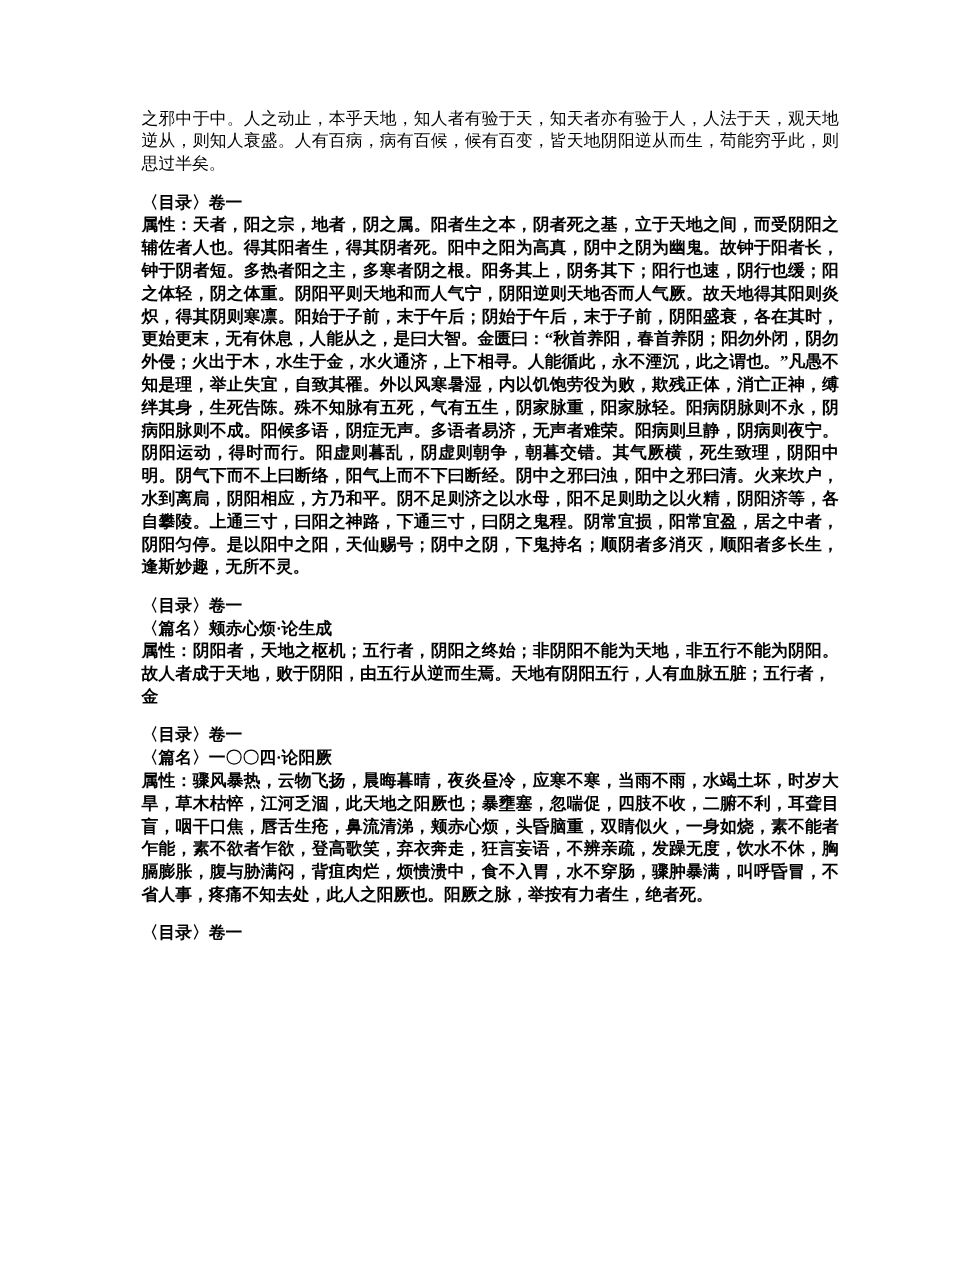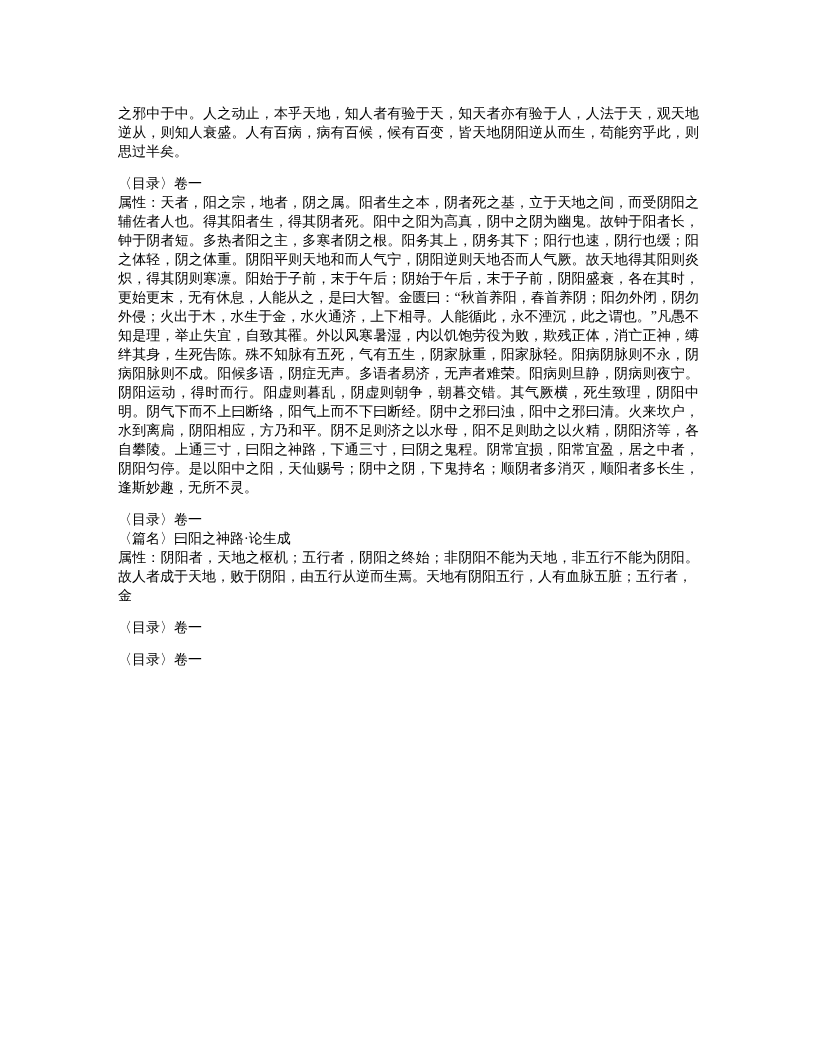--- a/index.html
+++ b/index.html
@@ -11,21 +11,21 @@
     position: relative;
     width: 816px;
     height: 1056px;
     background: #ffffff;
     overflow: hidden;
     font-family: "Liberation Serif", "DejaVu Serif", serif;
   }
   .content {
     position: absolute;
     left: 118px;
-    top: 104px;
+    top: 90px;
     width: 581px;
     color: #000000;
     font-size: 14px;
     line-height: 19px;
   }
   .para {
     margin: 0;
     padding: 0;
     text-align: justify;
     text-justify: inter-ideograph;
@@ -33,44 +33,47 @@
   }
   .hline {
     margin: 0;
     padding: 0;
     text-align: left;
     white-space: nowrap;
   }
   section {
     margin: 13px 0 0 0;
     padding: 0;
+    font-weight: bold;
   }
 </style>
 </head>
 <body>
 
 <div class="page">
   <div class="content">
 
     <p class="para">之邪中于中。人之动止，本乎天地，知人者有验于天，知天者亦有验于人，人法于天，观天地逆从，则知人衰盛。人有百病，病有百候，候有百变，皆天地阴阳逆从而生，苟能穷乎此，则思过半矣。</p>
 
     <section>
       <div class="hline">〈目录〉卷一</div>
       <p class="para">属性：天者，阳之宗，地者，阴之属。阳者生之本，阴者死之基，立于天地之间，而受阴阳之辅佐者人也。得其阳者生，得其阴者死。阳中之阳为高真，阴中之阴为幽鬼。故钟于阳者长，钟于阴者短。多热者阳之主，多寒者阴之根。阳务其上，阴务其下；阳行也速，阴行也缓；阳之体轻，阴之体重。阴阳平则天地和而人气宁，阴阳逆则天地否而人气厥。故天地得其阳则炎炽，得其阴则寒凛。阳始于子前，末于午后；阴始于午后，末于子前，阴阳盛衰，各在其时，更始更末，无有休息，人能从之，是曰大智。金匮曰：“秋首养阳，春首养阴；阳勿外闭，阴勿外侵；火出于木，水生于金，水火通济，上下相寻。人能循此，永不湮沉，此之谓也。”凡愚不知是理，举止失宜，自致其罹。外以风寒暑湿，内以饥饱劳役为败，欺残正体，消亡正神，缚绊其身，生死告陈。殊不知脉有五死，气有五生，阴家脉重，阳家脉轻。阳病阴脉则不永，阴病阳脉则不成。阳候多语，阴症无声。多语者易济，无声者难荣。阳病则旦静，阴病则夜宁。阴阳运动，得时而行。阳虚则暮乱，阴虚则朝争，朝暮交错。其气厥横，死生致理，阴阳中明。阴气下而不上曰断络，阳气上而不下曰断经。阴中之邪曰浊，阳中之邪曰清。火来坎户，水到离扃，阴阳相应，方乃和平。阴不足则济之以水母，阳不足则助之以火精，阴阳济等，各自攀陵。上通三寸，曰阳之神路，下通三寸，曰阴之鬼程。阴常宜损，阳常宜盈，居之中者，阴阳匀停。是以阳中之阳，天仙赐号；阴中之阴，下鬼持名；顺阴者多消灭，顺阳者多长生，逢斯妙趣，无所不灵。</p>
     </section>
 
     <section>
       <div class="hline">〈目录〉卷一</div>
-      <div class="hline">〈篇名〉曰阳之神路·论生成</div>
+      <div class="hline">〈篇名〉颊赤心烦·论生成</div>
       <p class="para">属性：阴阳者，天地之枢机；五行者，阴阳之终始；非阴阳不能为天地，非五行不能为阴阳。故人者成于天地，败于阴阳，由五行从逆而生焉。天地有阴阳五行，人有血脉五脏；五行者，</p>
       <p class="para">金</p>
     </section>
 
     <section>
       <div class="hline">〈目录〉卷一</div>
+      <div class="hline">〈篇名〉一〇〇四·论阳厥</div>
+      <p class="para">属性：骤风暴热，云物飞扬，晨晦暮晴，夜炎昼冷，应寒不寒，当雨不雨，水竭土坏，时岁大旱，草木枯悴，江河乏涸，此天地之阳厥也；暴壅塞，忽喘促，四肢不收，二腑不利，耳聋目盲，咽干口焦，唇舌生疮，鼻流清涕，颊赤心烦，头昏脑重，双睛似火，一身如烧，素不能者乍能，素不欲者乍欲，登高歌笑，弃衣奔走，狂言妄语，不辨亲疏，发躁无度，饮水不休，胸膈膨胀，腹与胁满闷，背疽肉烂，烦愦溃中，食不入胃，水不穿肠，骤肿暴满，叫呼昏冒，不省人事，疼痛不知去处，此人之阳厥也。阳厥之脉，举按有力者生，绝者死。</p>
     </section>
 
     <section>
       <div class="hline">〈目录〉卷一</div>
     </section>
 
   </div>
 </div>
 
 </body></html>

